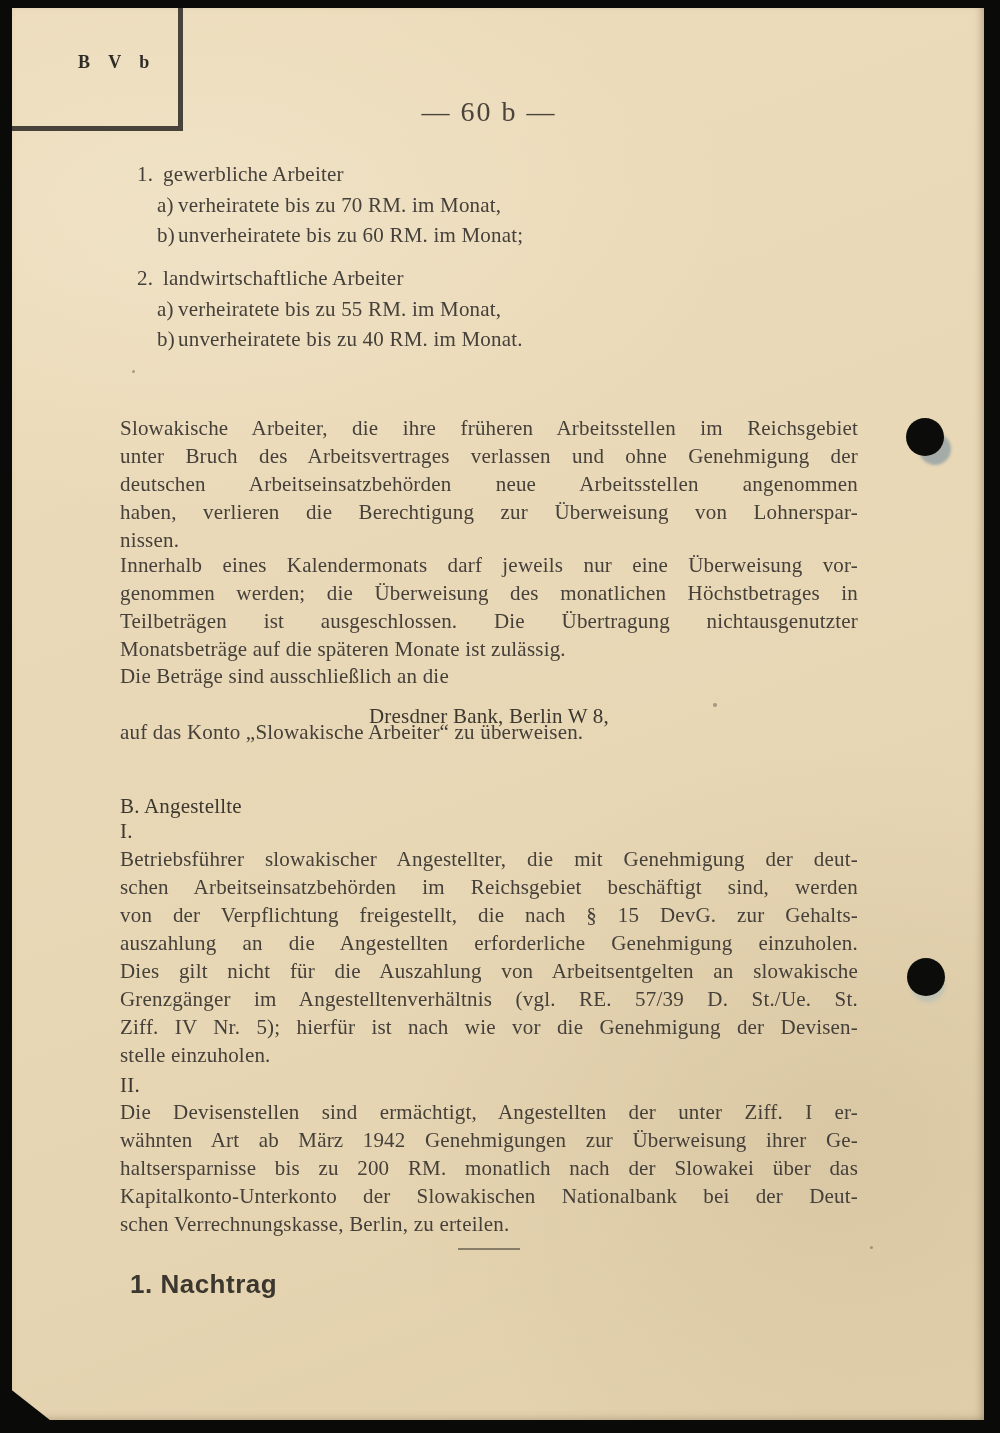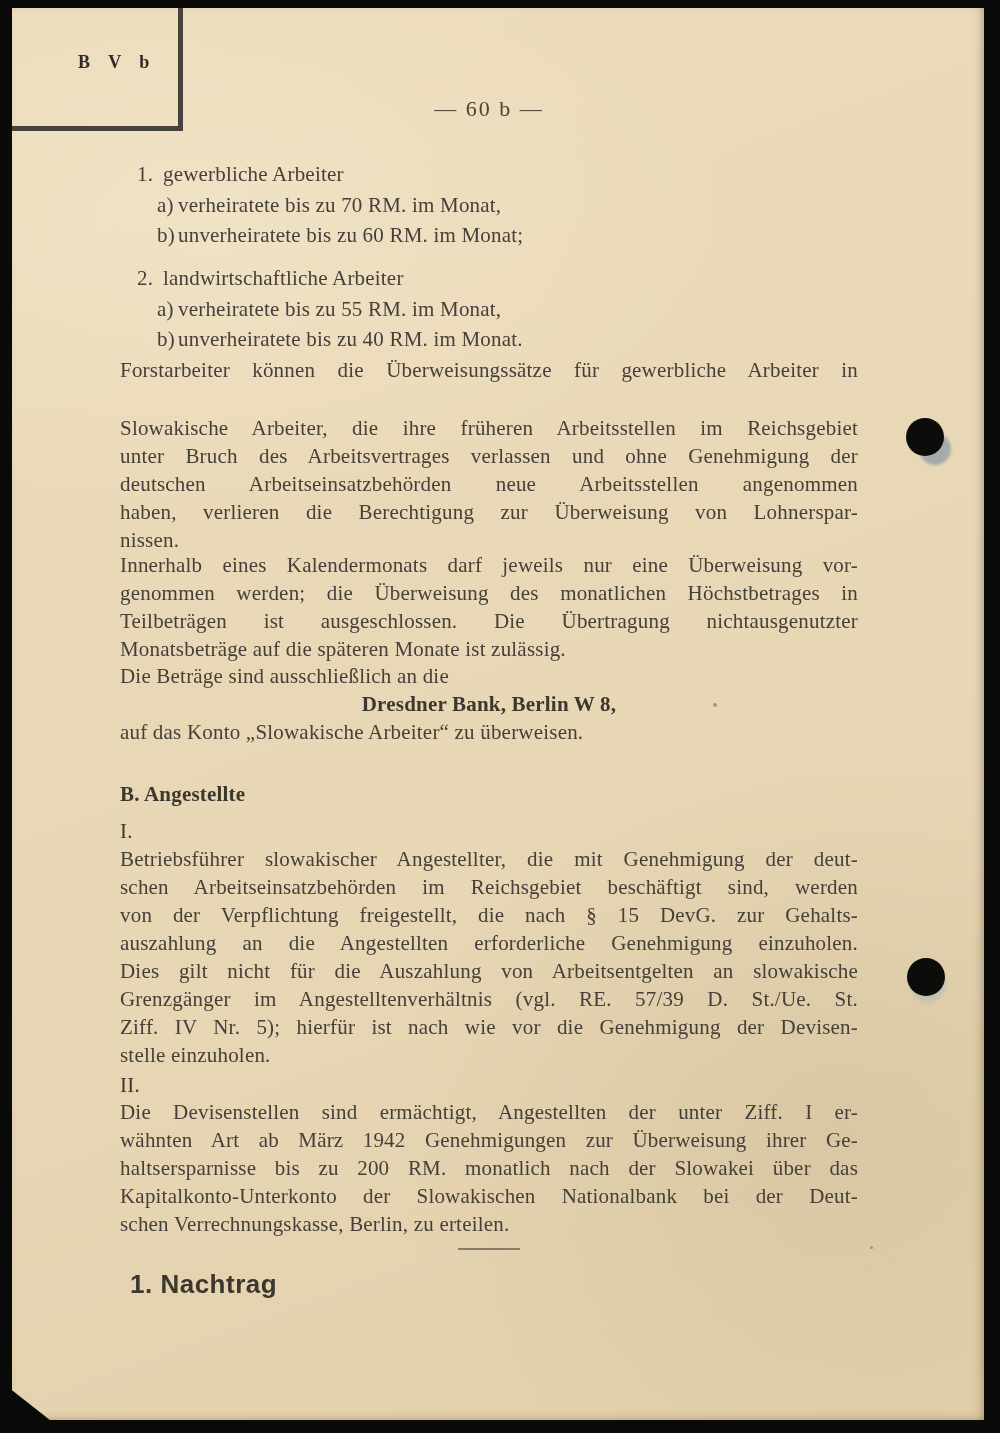--- a/index.html
+++ b/index.html
@@ -21,31 +21,31 @@
   .stamp-box{
     position:absolute;left:0;top:0;width:166px;height:118px;
     border-right:5px solid #47433b;border-bottom:5px solid #47433b;
   }
   .stamp-text{
     position:absolute;left:66px;top:44px;
     font-weight:bold;font-size:18px;letter-spacing:7px;color:#2f2c27;
   }
   .page-number{
     position:absolute;left:108px;top:88px;width:738px;text-align:center;
-    font-size:22px;letter-spacing:2px;color:#4a443a;
+    font-size:28px;letter-spacing:2px;color:#4a443a;
   }
   .content{position:absolute;left:108px;top:0;width:738px;height:100%;font-size:21px;line-height:28px;letter-spacing:.2px;}
   .abs{position:absolute;left:0;width:738px;}
   .list-row span{position:absolute;white-space:nowrap;}
   .lr-num{left:17px;} .lr-title{left:43px;}
   .lr-sub{left:37px;} .lr-subtxt{left:58px;}
   .para .tline{text-align:justify;text-align-last:justify;}
   .para .tline.tlast{text-align-last:left;}
   .centered{text-align:center;}
-  .bold{font-weight:bold;color:#3c372f;}
+  .bold{font-weight:normal;color:#3c372f;margin-top:12px;}
   .heading{ color:#3c372f;}
   .divider{
     position:absolute;left:50%;transform:translateX(-50%);
     width:62px;border-top:2px solid #887d66;height:0;
   }
   .footer-note{
     position:absolute;left:10px;
     font-family:"Liberation Sans","DejaVu Sans",sans-serif;
     font-weight:bold;font-size:26px;letter-spacing:.5px;color:#3b372f;white-space:nowrap;
   }
@@ -86,21 +86,20 @@
     <div class="abs list-row" style="top:287px">
       <span class="lr-sub">a)</span>
       <span class="lr-subtxt">verheiratete bis zu 55 RM. im Monat,</span>
     </div>
     <div class="abs list-row" style="top:317px">
       <span class="lr-sub">b)</span>
       <span class="lr-subtxt">unverheiratete bis zu 40 RM. im Monat.</span>
     </div>
 
     <div class="abs para" style="top:348px">
-        <div class="tline">Forstarbeiter können die Überweisungssätze für gewerbliche Arbeiter in</div>
       </div>
     <div class="abs para" style="top:406px">
         <div class="tline">Slowakische Arbeiter, die ihre früheren Arbeitsstellen im Reichsgebiet</div>
         <div class="tline">unter Bruch des Arbeitsvertrages verlassen und ohne Genehmigung der</div>
         <div class="tline">deutschen Arbeitseinsatzbehörden neue Arbeitsstellen angenommen</div>
         <div class="tline">haben, verlieren die Berechtigung zur Überweisung von Lohnerspar-</div>
         <div class="tline tlast">nissen.</div>
       </div>
     <div class="abs para" style="top:543px">
         <div class="tline">Innerhalb eines Kalendermonats darf jeweils nur eine Überweisung vor-</div>

